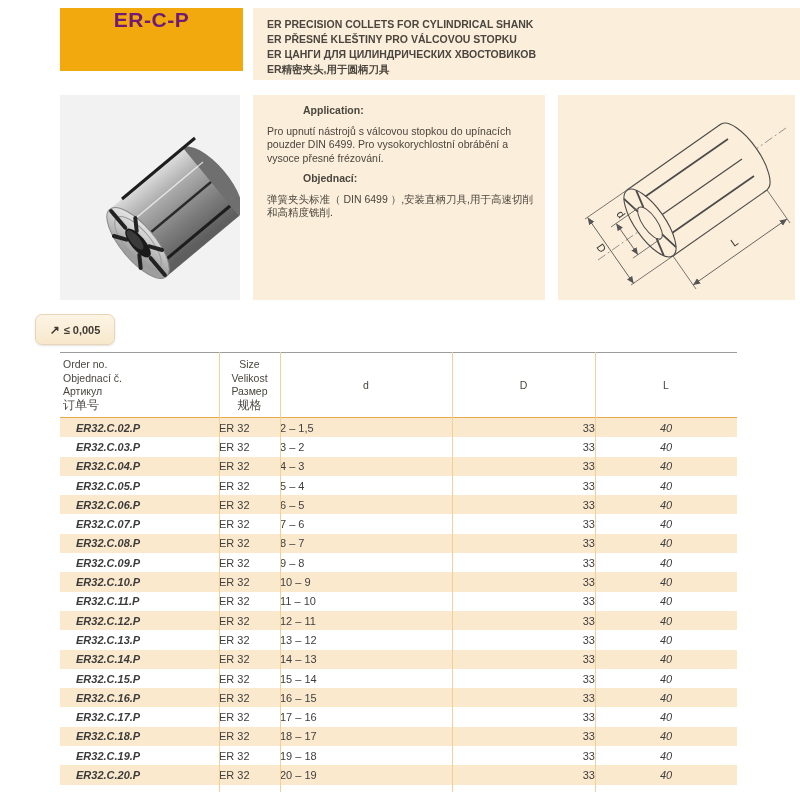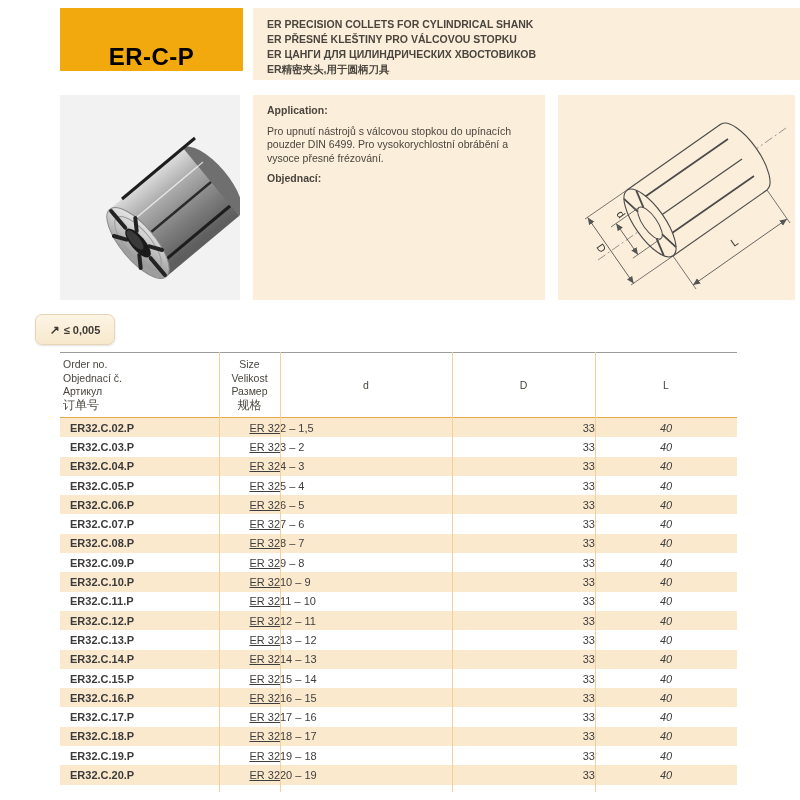--- a/index.html
+++ b/index.html
@@ -6,37 +6,37 @@
   body{
     width:800px;height:800px;position:relative;background:#ffffff;
     font-family:"Liberation Sans", sans-serif;color:#3e3a33;
     -webkit-font-smoothing:antialiased;
   }
   .abs{position:absolute;}
 
   
   .badge{
     left:60px;top:8px;width:183px;height:63px;background:#F2A90D;
-    display:flex;align-items:flex-end;justify-content:center;
-    font-size:24px;font-weight:bold;color:#000000;letter-spacing:.5px;
+    display:flex;align-items:flex-start;justify-content:center;
+    font-size:21px;font-weight:bold;color:#701a75;letter-spacing:.5px;
   }
   .titles{
     left:253px;top:8px;width:542px;height:63px;background:#FBEEDA;
     padding:9px 0 0 14px;box-sizing:content-box;
   }
   .titles div{font-size:10.5px;font-weight:bold;line-height:15px;color:#4a463f;}
 
   
   .photo{left:60px;top:95px;width:180px;height:205px;background:#F2F2F3;}
   .application{
     left:253px;top:95px;width:292px;height:205px;background:#FBEEDA;
     padding:9px 10px 0 14px;box-sizing:border-box;
   }
   .application .sec{margin:0 0 7px 0;}
-  .application .h{font-weight:bold;font-size:10.5px;line-height:13.5px;display:block;color:#4a463f;}
+  .application .h{font-weight:bold;font-size:10.5px;line-height:13.5px;display:block;color:#4a463f;margin-left:36px;}
   .application .b{font-size:10.5px;line-height:13.5px;display:block;color:#4a463f;}
   .drawing{left:558px;top:95px;width:237px;height:205px;background:#FBEEDA;}
 
   
   .runout{
     left:35px;top:314px;width:78px;height:29px;border-radius:7px;
     background:linear-gradient(#FDF4E4,#F7E8CC);
     border:1px solid #E6D6B6;box-shadow:0 1px 2px rgba(0,0,0,.12);
     display:flex;align-items:center;justify-content:center;gap:4px;
     font-size:11px;font-weight:bold;color:#3e3a33;
@@ -52,22 +52,22 @@
   .thead .c{position:absolute;font-size:10.5px;line-height:13.5px;color:#4a463f;}
   .h-col1{left:3px;top:5px;text-align:left;}
   .h-col2{left:159px;width:61px;top:5px;text-align:center;}
   .h-cjk{font-size:12px;}
   .h-d{left:220px;width:172px;top:26px;text-align:center;}
   .h-D{left:392px;width:143px;top:26px;text-align:center;}
   .h-L{left:535px;width:142px;top:26px;text-align:center;}
   .rows{position:absolute;left:0;top:66px;width:677px;}
   .row{display:flex;height:19.3px;align-items:center;font-size:11px;color:#3e3e3e;}
   .row:nth-child(odd){background:#FBE9CE;}
-  .row .c1{width:159px;padding-left:10px;box-sizing:border-box;font-weight:bold;color:#3b3b3b;}
-  .row .c2{width:61px;text-align:right;text-decoration:underline;}
+  .row .c1{width:159px;padding-left:16px;box-sizing:border-box;font-weight:bold;color:#3b3b3b;font-style:italic;}
+  .row .c2{width:61px;text-align:left;}
   .row .c3{width:172px;text-align:left;}
   .row .c4{width:143px;text-align:right;}
   .row .c5{width:142px;text-align:center;font-style:italic;}
 
   svg text{font-family:"Liberation Sans", sans-serif;}
 </style>
 </head>
 <body>
 
 <div class="abs badge">
@@ -123,20 +123,21 @@
   <p class="sec">
     <span class="h">Application:</span>
   </p>
   <p class="sec">
     <span class="b">Pro upnutí nástrojů s válcovou stopkou do upínacích pouzder DIN 6499. Pro vysokorychlostní obrábění a vysoce přesné frézování.</span>
   </p>
   <p class="sec">
     <span class="h">Objednací:</span>
   </p>
   <p class="sec">
+    <span class="b">弹簧夹头标准（ DIN 6499 ）,安装直柄刀具,用于高速切削和高精度铣削.</span>
   </p>
 </div>
 
 <div class="abs drawing">
   <svg width="237" height="205" viewBox="0 0 237 205">
     <defs>
       <marker id="arr" orient="auto-start-reverse" markerWidth="9" markerHeight="8" refX="8" refY="3.5">
         <path d="M0,0 L8,3.5 L0,7 Z" fill="#555"></path>
       </marker>
     </defs>

